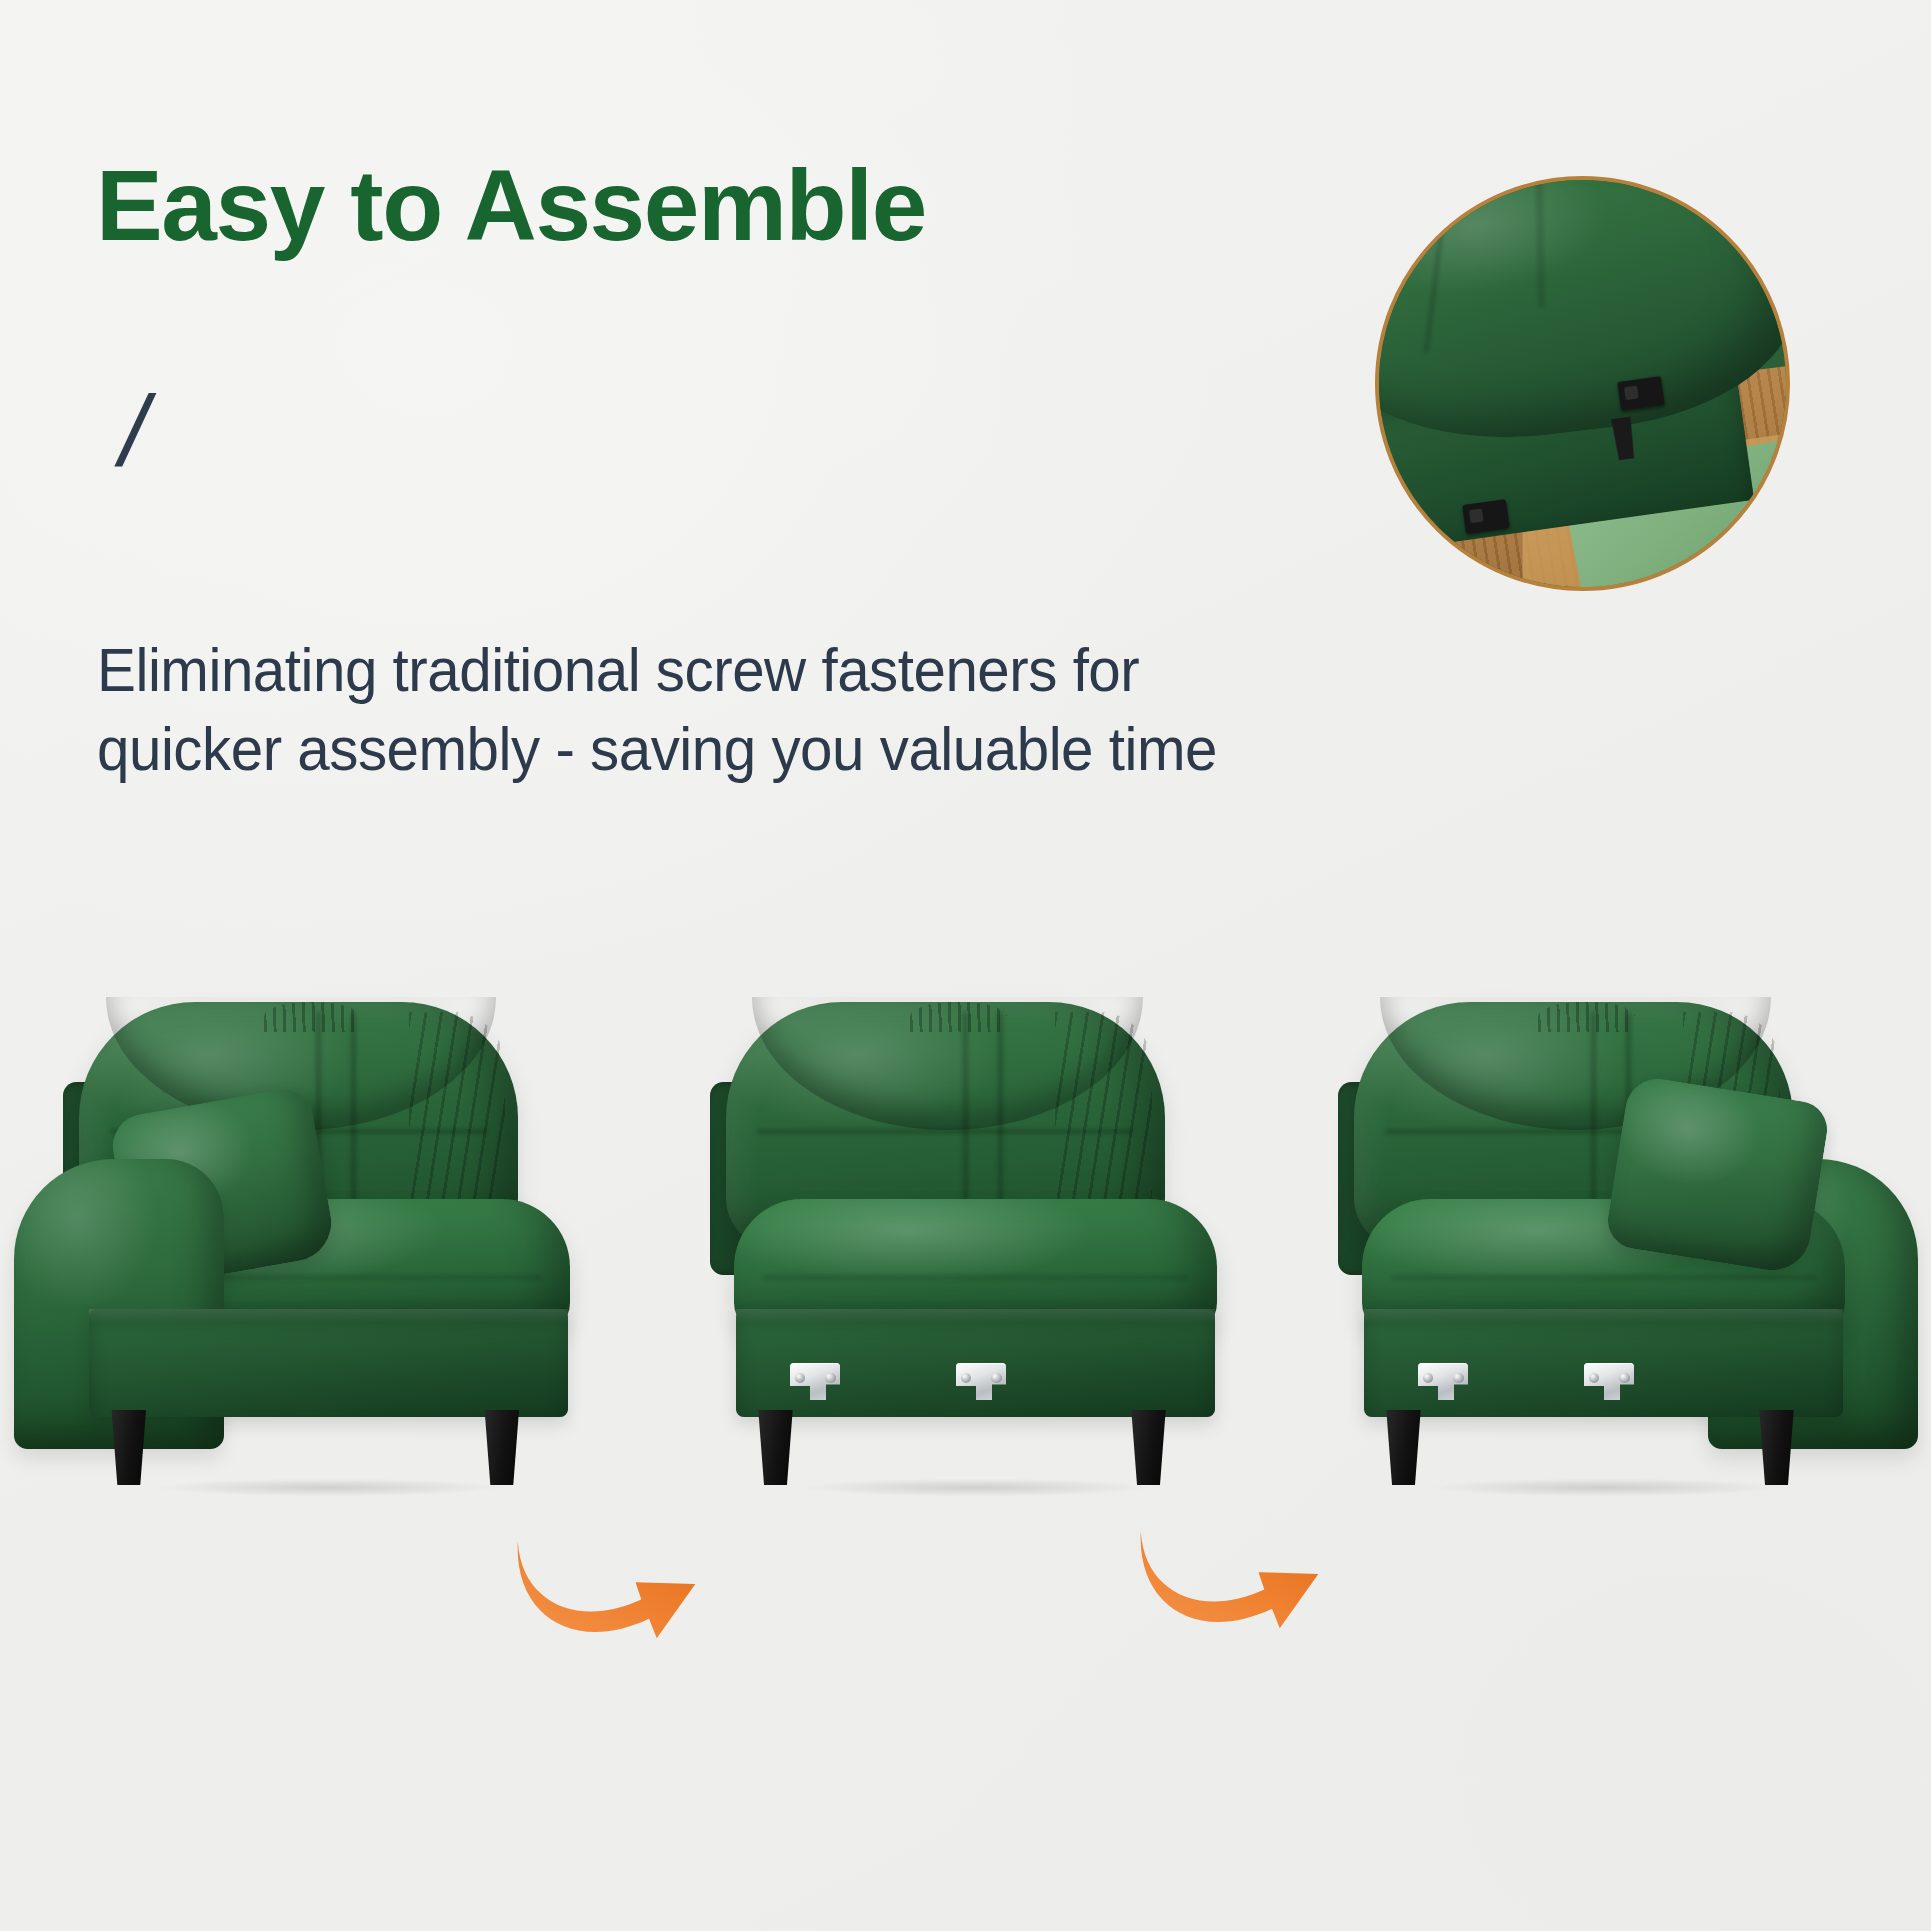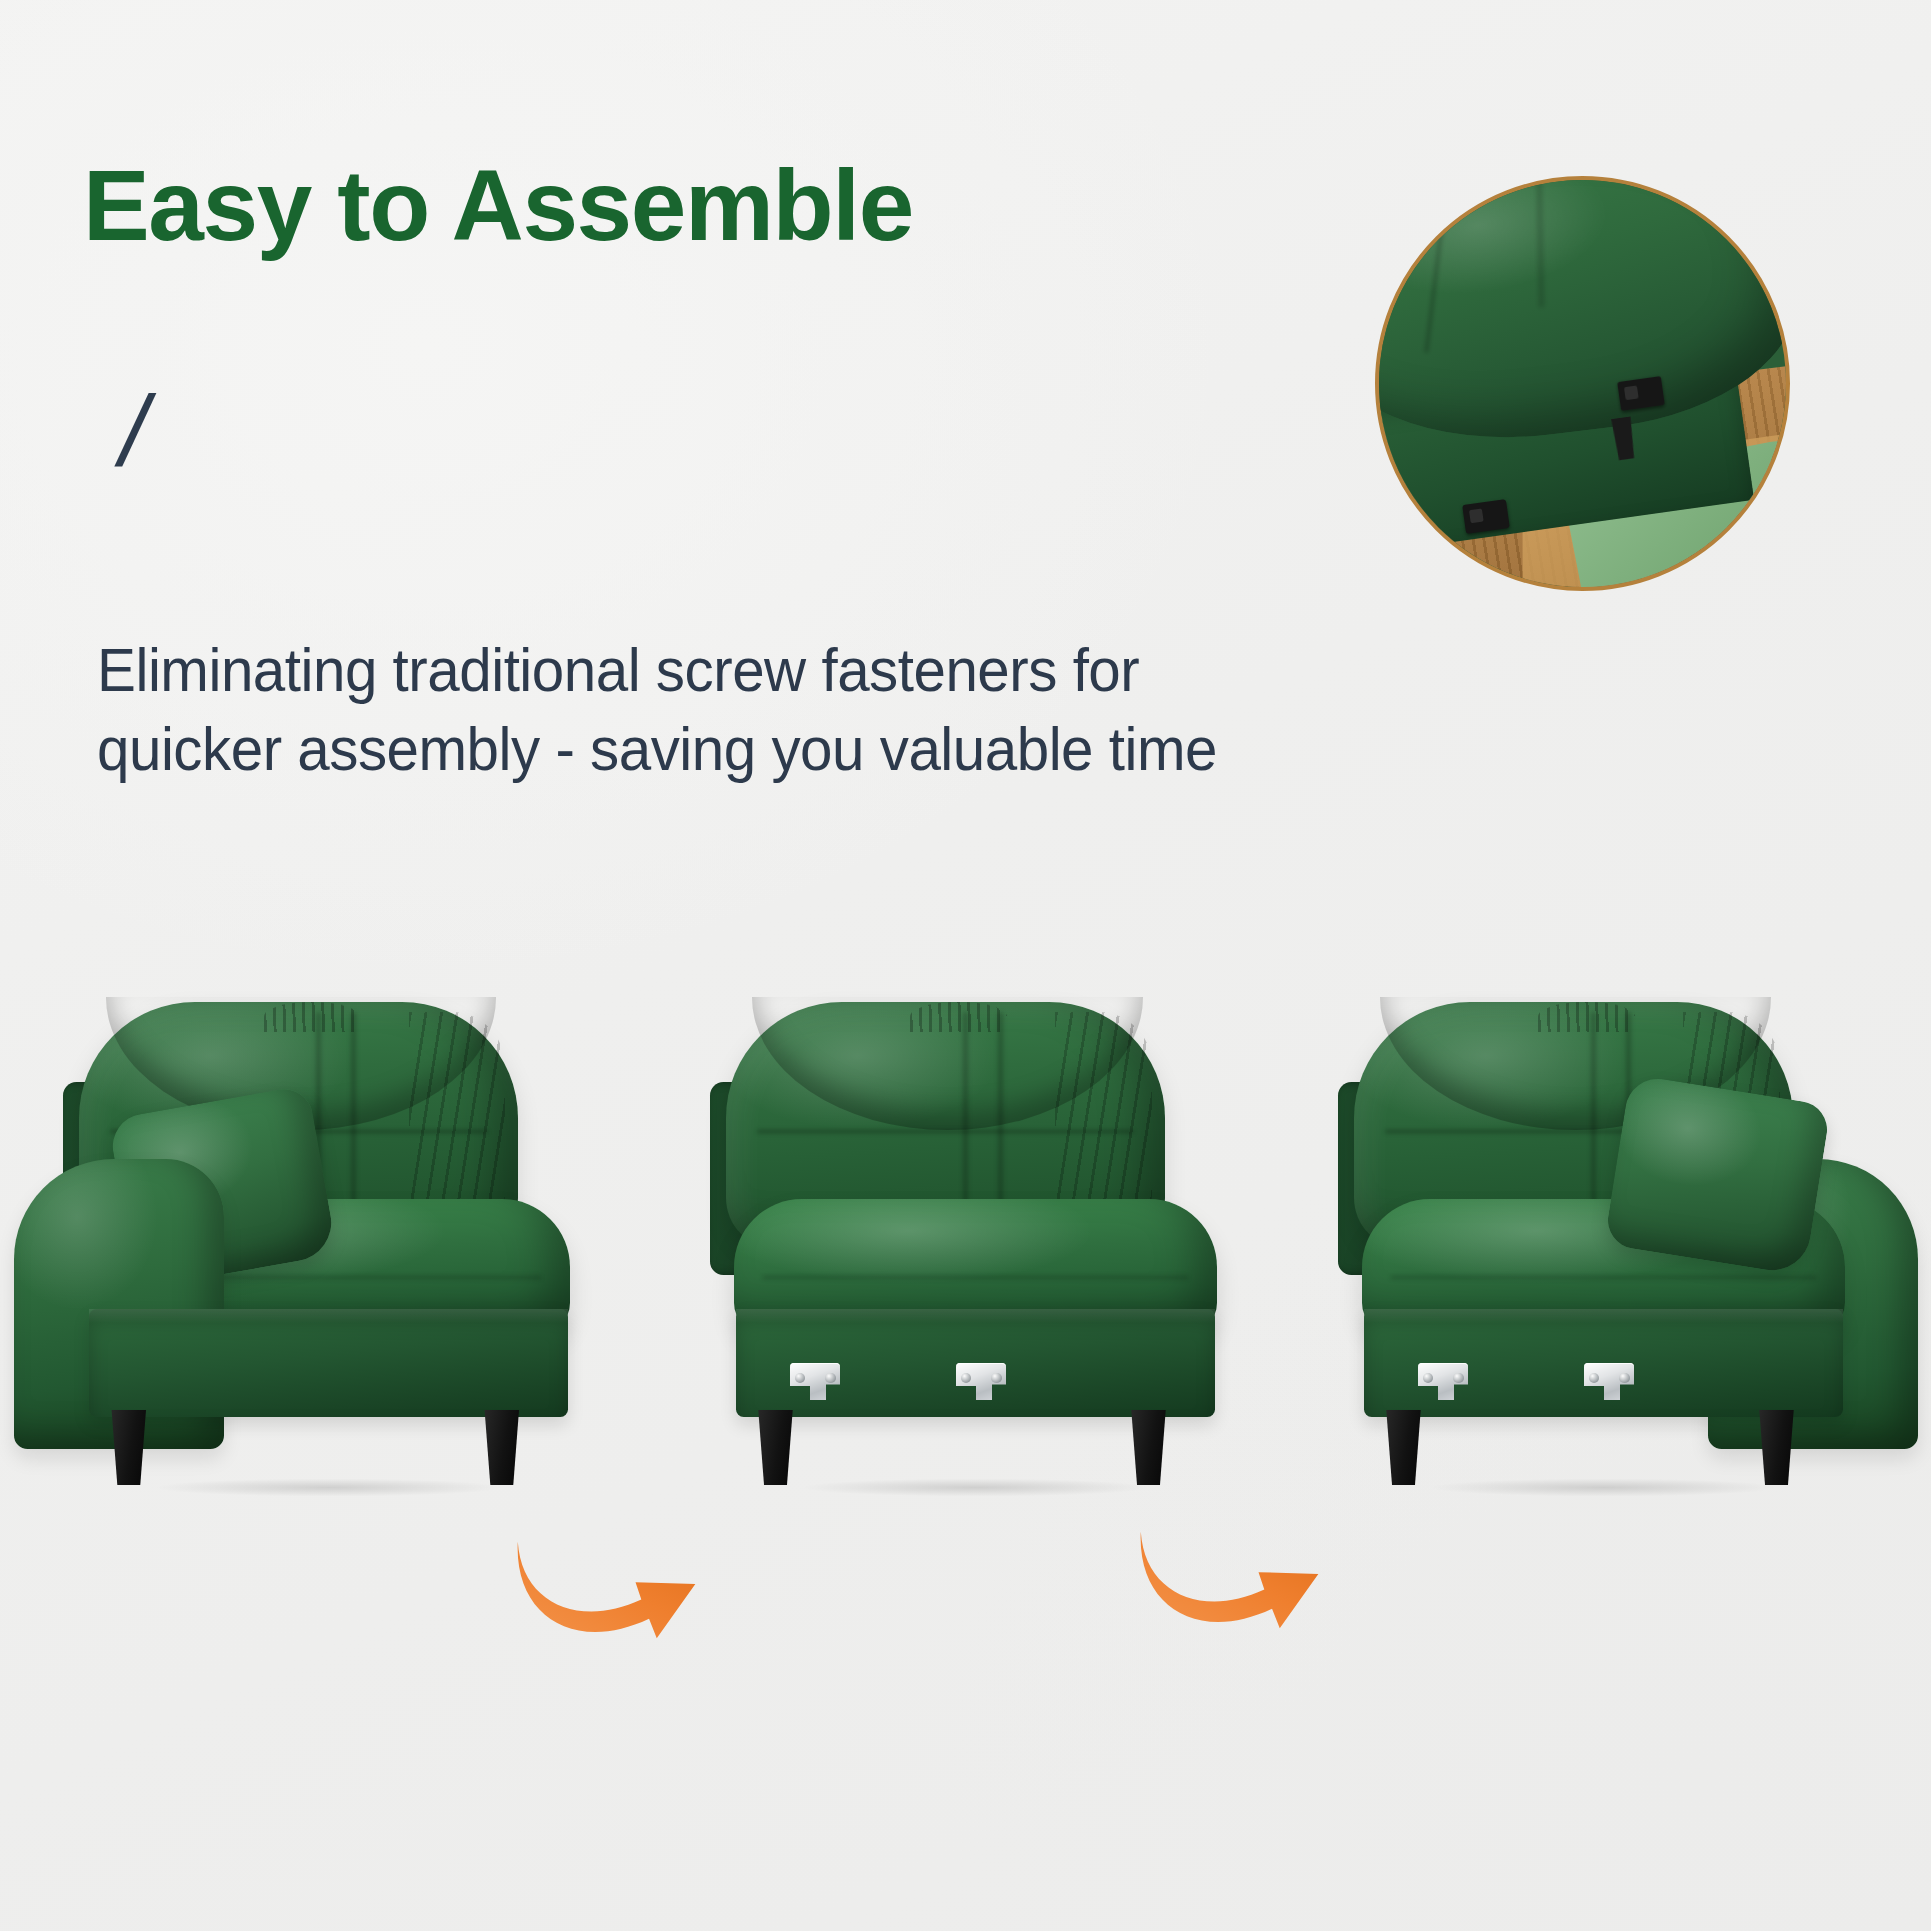--- a/index.html
+++ b/index.html
@@ -13,21 +13,21 @@
   .canvas{
     position:absolute;inset:0;
     background:
       radial-gradient(ellipse 70% 55% at 22% 18%, #f5f5f4 0%, rgba(245,245,244,0) 60%),
       radial-gradient(ellipse 60% 50% at 88% 92%, #ececeb 0%, rgba(236,236,235,0) 65%),
       linear-gradient(155deg,#f3f3f2 0%,#efefee 45%,#ececeb 100%);
   }
 
   
   .headline{
-    position:absolute;left:83px;top:154px;
+    position:absolute;left:96px;top:154px;
     font-size:100px;line-height:1.02;
     font-weight:bold;
     letter-spacing:-1.4px;
     color:#19652f;
     white-space:nowrap;
   }
   .slash{
     position:absolute;left:120px;top:381px;
     font-size:100px;line-height:1;
     font-weight:500;

